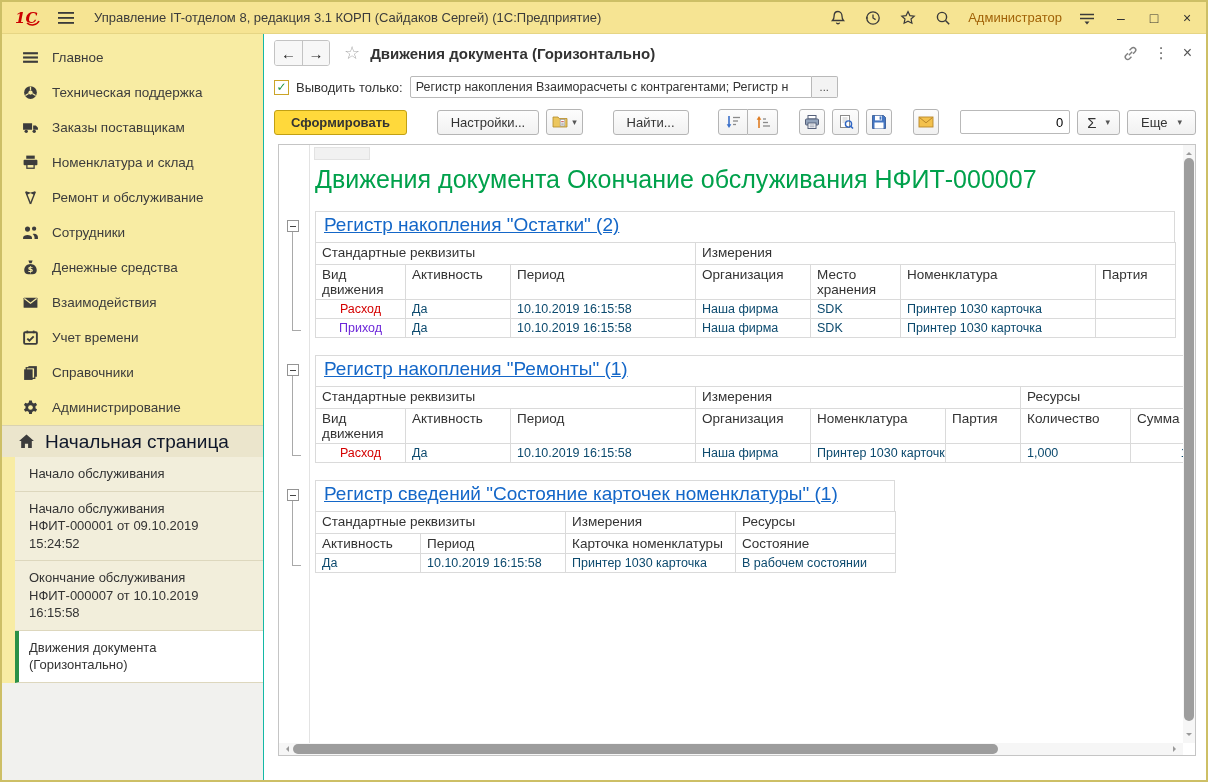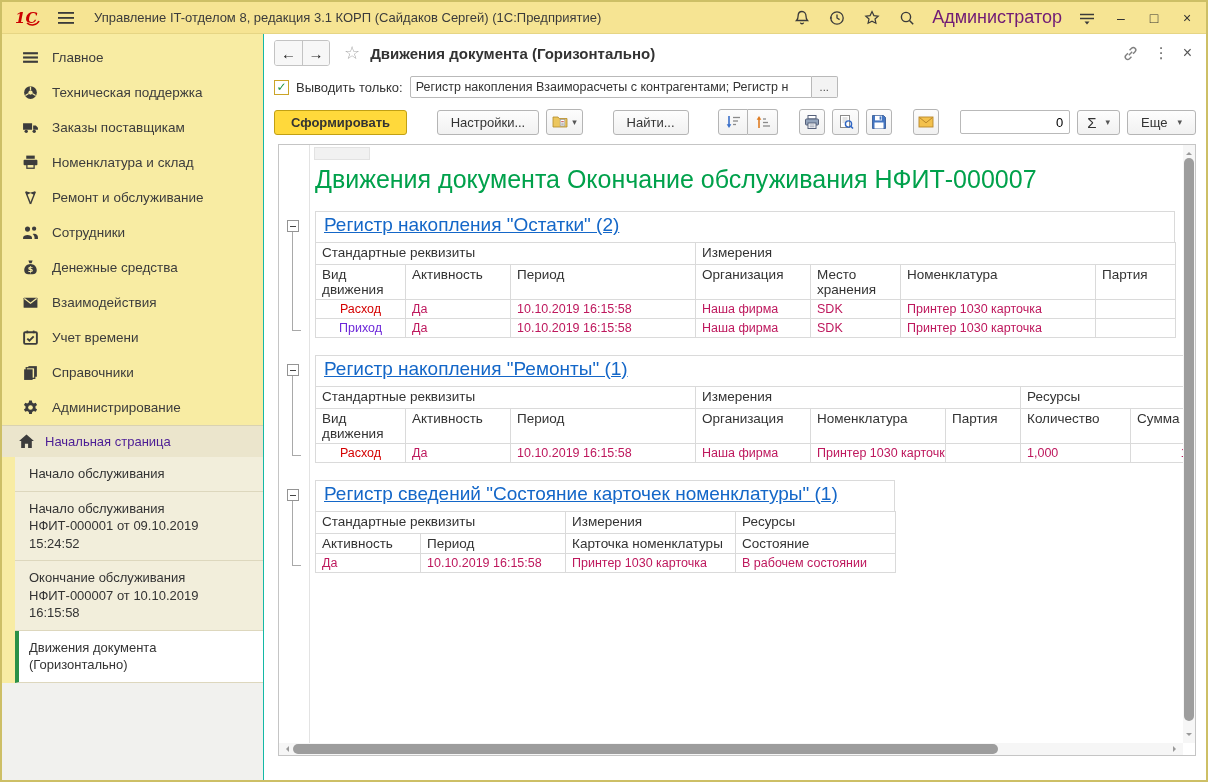--- a/index.html
+++ b/index.html
@@ -7,34 +7,34 @@
   body { font-family:"Liberation Sans","DejaVu Sans",sans-serif; font-size:13px; color:#333; background:#fff; overflow:hidden; }
   .window { width:1208px; height:782px; border:2px solid #cdbf66; display:flex; flex-direction:column; background:#fff; }
 
   
   .titlebar { height:32px; background:#f6e493; display:flex; align-items:center; flex:0 0 32px; padding:0 10px 0 12px; border-bottom:1px solid #e6d584; }
   .logo { display:flex; align-items:center; margin-right:14px; }
   .burger { margin-right:18px; display:flex; align-items:center; cursor:pointer; }
   .tb-title { font-size:13px; color:#3b3b3b; white-space:nowrap; overflow:hidden; }
   .tb-right { margin-left:auto; display:flex; align-items:center; gap:15px; }
   .tb-ico { width:20px; height:20px; display:flex; align-items:center; justify-content:center; cursor:pointer; }
-  .tb-user { font-size:18px; color:#701a75; cursor:pointer; }
+  .tb-user { font-size:13px; color:#a16207; cursor:pointer; }
   .winbtn { font-size:14px; color:#333; width:18px; text-align:center; cursor:pointer; }
 
   
   .app-body { flex:1; display:flex; min-height:0; }
 
   
   .sidebar { width:262px; flex:0 0 262px; background:#f8eca3; display:flex; flex-direction:column; border-right:1px solid #14b8a6; }
   .side-item { height:35px; display:flex; align-items:center; gap:13px; padding:0 10px 0 20px; cursor:pointer; }
   .side-ico { width:17px; height:17px; flex:0 0 17px; }
   .side-ico svg { width:100%; height:100%; display:block; }
   .side-label { font-size:13.5px; color:#3c3c3c; }
   .home-row { height:32px; background:#ebe5cc; border-top:1px solid #d9d2b2; display:flex; align-items:center; gap:10px; padding:0 12px 0 16px; cursor:pointer; }
-  .home-row span { font-size:13px; color:#4c1d95; }
+  .home-row span { font-size:19px; color:#0f172a; }
   .side-tabs { display:flex; flex-direction:column;padding-left:13px; }
   .side-tab { background:#f2eedb; border-bottom:1px solid #ddd7bd; padding:8px 12px 8px 14px; font-size:13px; line-height:1.35; color:#333; cursor:pointer; }
   .side-tab.active { background:#fff; border-left:4px solid #2a9147; padding-left:10px; }
   .side-fill { flex:1; background:#f1f1ee; }
 
   
   .main { flex:1; display:flex; flex-direction:column; background:#fff; min-width:0; }
   .main-header { height:38px; display:flex; align-items:center; padding:0 10px; gap:8px; }
   .navgroup { display:flex; border:1px solid #c3c3c3; border-radius:3px; overflow:hidden; }
   .navbtn { width:27px; height:24px; background:#f7f7f7; display:flex; align-items:center; justify-content:center; font-size:15px; color:#222; cursor:pointer; }
@@ -76,21 +76,21 @@
   .top-cell { position:absolute; left:35px; top:2px; width:56px; height:13px; background:#f1f1f1; border:1px solid #e2e2e2; }
   .report-view { width:875px; overflow:hidden; padding:2px 0 0 2px; }
   .rpt-title { margin:18px 0 10px; font-size:25px; color:#00a14b; white-space:nowrap; }
   .rpt-section { margin-top:17px; }
   .rpt-heading { border:1px solid #dadada; border-bottom:none; padding:2px 8px 6px; }
   .rpt-link { font-size:19px; color:#1467c8; text-decoration:underline; cursor:pointer; }
   table.rpt { border-collapse:collapse; table-layout:fixed; }
   .rpt th, .rpt td { border:1px solid #dadada; padding:2px 6px; overflow:hidden; white-space:normal; }
   .rpt th { font-size:13.5px; font-weight:normal; text-align:left; vertical-align:top; color:#333; }
   .rpt th.grp { height:22px; }
-  .rpt td { font-size:12.5px; height:19px; color:#be185d; white-space:nowrap; }
+  .rpt td { font-size:12.5px; height:19px; color:#0c4a6e; white-space:nowrap; }
   .grp-box { position:absolute; left:8px; width:12px; height:12px; border:1px solid #949494; background:#fff; cursor:pointer; z-index:2; }
   .grp-box .minus { display:block; margin:5px 2px 0; border-top:1px solid #444; }
   .grp-line { position:absolute; left:13px; width:9px; border-left:1px solid #a9a9a9; border-bottom:1px solid #a9a9a9; }
 
   
   .vscroll { position:absolute; top:0; right:0; bottom:12px; width:12px; background:#f6f6f6; }
   .vscroll .thumb { position:absolute; left:1px; right:1px; top:13px; bottom:22px; background:#9d9d9d; border-radius:6px; }
   .vscroll::before { content:''; position:absolute; top:4px; left:3px; border:3px solid transparent; border-bottom-color:#9a9a9a; }
   .vscroll::after { content:''; position:absolute; bottom:4px; left:3px; border:3px solid transparent; border-top-color:#9a9a9a; }
   .hscroll { position:absolute; left:0; right:12px; bottom:0; height:12px; background:#f6f6f6; }

